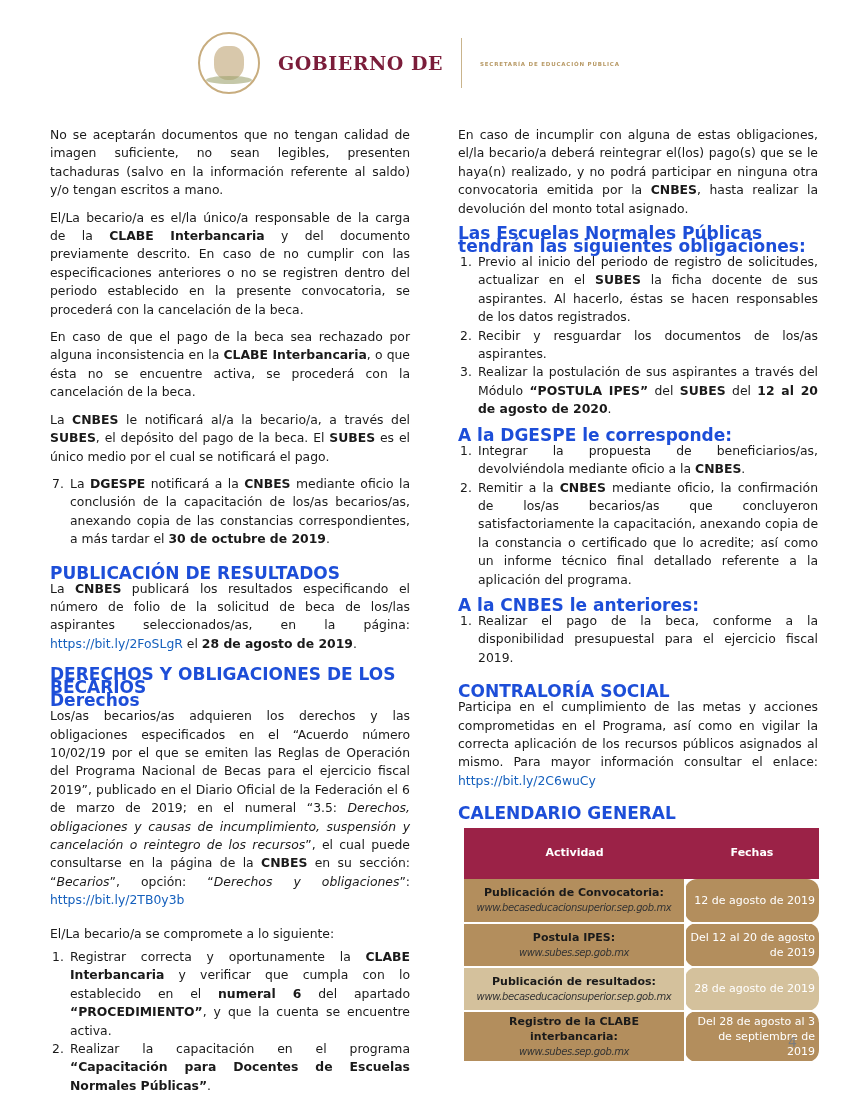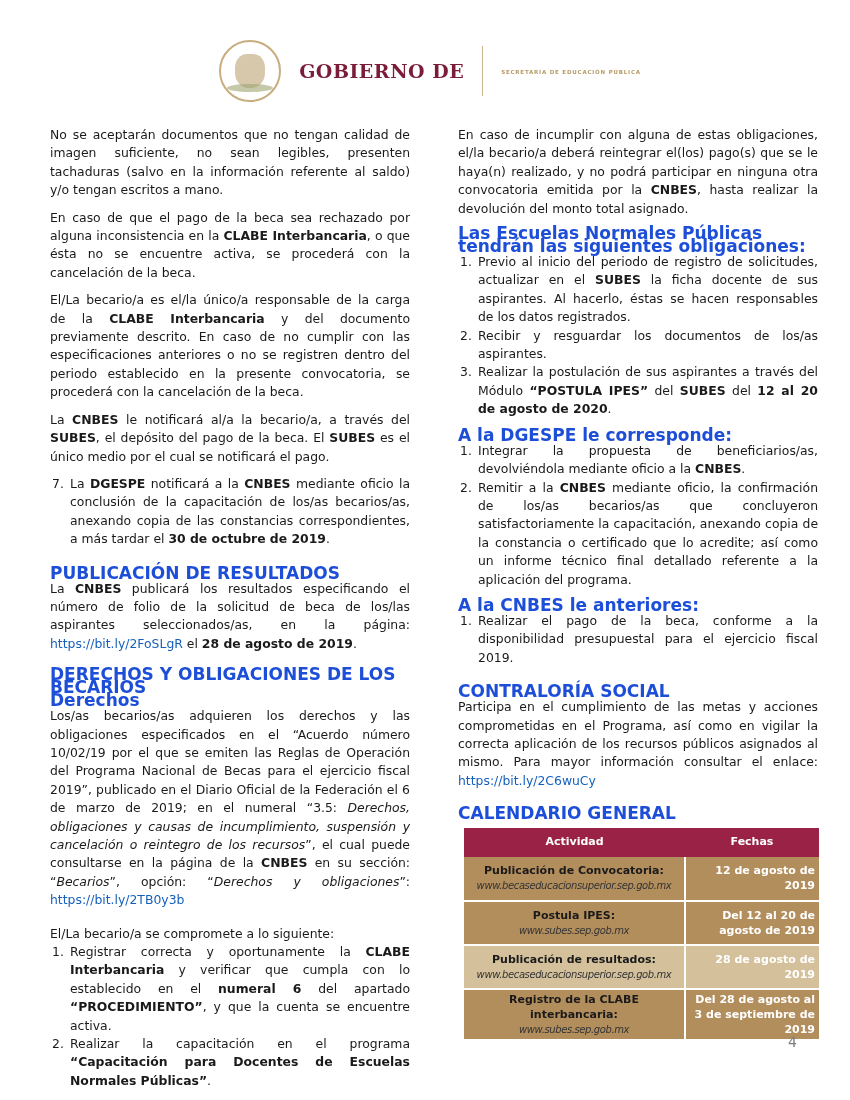--- a/index.html
+++ b/index.html
@@ -1,19 +1,19 @@
 <!DOCTYPE html>
 <html><head>
 <meta charset="utf-8">
 <style>
   * { box-sizing: border-box; margin: 0; padding: 0; }
   html, body { width: 850px; height: 1100px; background: #ffffff; }
   body { font-family: "DejaVu Sans", sans-serif; color: #1a1a1a; position: relative; overflow: hidden; }
 
-  .header { position: absolute; top: 36px; left: 192px; width: 470px; height: 70px; display: flex; align-items: center; justify-content: center; }
+  .header { position: absolute; top: 28px; left: 192px; width: 470px; height: 70px; display: flex; align-items: center; }
   .seal { width: 62px; height: 62px; border-radius: 50%; border: 2px solid #c8ad7f; position: relative; margin-left: 6px; }
   .seal::before { content: ""; position: absolute; left: 14px; top: 12px; width: 30px; height: 34px; border-radius: 40% 40% 45% 45%; background: #b89a66; opacity: .55; }
   .seal::after { content: ""; position: absolute; left: 6px; top: 42px; width: 46px; height: 8px; border-radius: 50%; background: #9fa36f; opacity: .6; }
   .gob { margin-left: 18px; color: #7b1d3a; font-family: "DejaVu Serif", serif; font-weight: bold; line-height: 1; }
   .gob .l1 { font-size: 19px; letter-spacing: .5px; }
   .gob .l2 { font-size: 31px; letter-spacing: 2px; margin-top: 2px; }
   .vsep { width: 1px; height: 50px; background: #c9b48c; margin: 0 18px 0 18px; }
   .edu { color: #7b1d3a; font-family: "DejaVu Serif", serif; font-weight: bold; line-height: 1; }
   .edu .l1 { font-size: 27px; letter-spacing: 1px; }
   .edu .l2 { font-family: "DejaVu Sans", sans-serif; font-size: 5.5px; color: #b89a66; letter-spacing: .8px; margin-top: 4px; }
@@ -26,24 +26,24 @@
   i { font-style: italic; }
   .link { color: #1560bd; }
   .h { color: #1d4ed8; font-weight: bold; font-size: 17px; line-height: 13px; }
   .sp { height: 13px; }
   ol { list-style: none; }
   ol li { position: relative; padding-left: 20px; text-align: justify; }
   ol li .num { position: absolute; left: 2px; top: 0; }
   ol.seven li { padding-left: 20px; }
 
   .cal { margin-top: 8px; width: 355px; margin-left: 6px; border-collapse: collapse; font-size: 11px; }
-  .cal th { background: #9b2247; color: #fff; font-weight: bold; font-size: 11px; height: 16px; padding: 5px; }
+  .cal th { background: #9b2247; color: #fff; font-weight: bold; font-size: 11px; height: 16px; padding: 16px; }
   .cal td { height: 44px; border-bottom: 2px solid #fff; padding: 2px 4px; line-height: 15px; }
   .cal td.act { text-align: center; width: 221px; border-right: 2px solid #fff; }
-  .cal td.date { text-align: right; color: #fff; font-weight: bold; }
+  .cal td.date { text-align: right; color: #fff; font-weight: normal; border-radius: 12px; }
   .cal tr.dark td { background: #b38e5d; }
   .cal tr.light td { background: #d4c19c; }
   .cal .at { font-weight: bold; color: #1a1a1a; display: block; }
   .cal .url { font-style: italic; color: #333; font-size: 10px; letter-spacing: -.4px; display: block; }
 
   .pagenum { position: absolute; left: 788px; top: 1034px; color: #7d7d7d; font-size: 14px; }
 </style>
 </head>
 <body>
 
@@ -53,35 +53,35 @@
     <div class="l1">GOBIERNO DE</div>
   </div>
   <div class="vsep"></div>
   <div class="edu">
     <div class="l2">SECRETARÍA DE EDUCACIÓN PÚBLICA</div>
   </div>
 </div>
 
 <div class="col left">
   <p class="j">No se aceptarán documentos que no tengan calidad de imagen suficiente, no sean legibles, presenten tachaduras (salvo en la información referente al saldo) y/o tengan escritos a mano.</p>
+  <p class="j"><span>El/La becario/a es el/la único/a responsable de la carga de la </span><b>CLABE Interbancaria</b><span> y del documento previamente descrito. En caso de no cumplir con las especificaciones anteriores o no se registren dentro del periodo establecido en la presente convocatoria, se procederá con la cancelación de la beca.</span></p>
   <p class="j"><span>En caso de que el pago de la beca sea rechazado por alguna inconsistencia en la </span><b>CLABE Interbancaria</b><span>, o que ésta no se encuentre activa, se procederá con la cancelación de la beca.</span></p>
-  <p class="j"><span>El/La becario/a es el/la único/a responsable de la carga de la </span><b>CLABE Interbancaria</b><span> y del documento previamente descrito. En caso de no cumplir con las especificaciones anteriores o no se registren dentro del periodo establecido en la presente convocatoria, se procederá con la cancelación de la beca.</span></p>
   <p class="j"><span>La </span><b>CNBES</b><span> le notificará al/a la becario/a, a través del </span><b>SUBES</b><span>, el depósito del pago de la beca. El </span><b>SUBES</b><span> es el único medio por el cual se notificará el pago.</span></p>
   <ol class="seven">
     <li><span class="num">7.</span><span>La </span><b>DGESPE</b><span> notificará a la </span><b>CNBES</b><span> mediante oficio la conclusión de la capacitación de los/as becarios/as, anexando copia de las constancias correspondientes, a más tardar el </span><b>30 de octubre de 2019</b><span>.</span></li>
   </ol>
   <div class="sp" style="height:18px"></div>
   <div class="h">PUBLICACIÓN DE RESULTADOS</div>
   <p class="j"><span>La </span><b>CNBES</b><span> publicará los resultados especificando el número de folio de la solicitud de beca de los/las aspirantes seleccionados/as, en la página: </span><span class="link">https://bit.ly/2FoSLgR</span><span> el </span><b>28 de agosto de 2019</b><span>.</span></p>
   <div class="sp" style="height:6px"></div>
   <div class="h">DERECHOS Y OBLIGACIONES DE LOS BECARIOS</div>
   <div class="h">Derechos</div>
   <p class="j"><span>Los/as becarios/as adquieren los derechos y las obligaciones especificados en el “Acuerdo número 10/02/19 por el que se emiten las Reglas de Operación del Programa Nacional de Becas para el ejercicio fiscal 2019”, publicado en el Diario Oficial de la Federación el 6 de marzo de 2019; en el numeral “3.5: </span><i>Derechos, obligaciones y causas de incumplimiento, suspensión y cancelación o reintegro de los recursos</i><span>”, el cual puede consultarse en la página de la </span><b>CNBES</b><span> en su sección: “</span><i>Becarios</i><span>”, opción: “</span><i>Derechos y obligaciones</i><span>”: </span><span class="link">https://bit.ly/2TB0y3b</span></p>
   <div class="sp" style="height:6px"></div>
-  <p style="">El/La becario/a se compromete a lo siguiente:</p>
+  <p style="margin-bottom:5px">El/La becario/a se compromete a lo siguiente:</p>
   <ol>
     <li><span class="num">1.</span><span>Registrar correcta y oportunamente la </span><b>CLABE Interbancaria</b><span> y verificar que cumpla con lo establecido en el </span><b>numeral 6</b><span> del apartado </span><b>“PROCEDIMIENTO”</b><span>, y que la cuenta se encuentre activa.</span></li>
     <li><span class="num">2.</span><span>Realizar la capacitación en el programa </span><b>“Capacitación para Docentes de Escuelas Normales Públicas”</b><span>.</span></li>
   </ol>
 </div>
 
 <div class="col right">
   <p class="j"><span>En caso de incumplir con alguna de estas obligaciones, el/la becario/a deberá reintegrar el(los) pago(s) que se le haya(n) realizado, y no podrá participar en ninguna otra convocatoria emitida por la </span><b>CNBES</b><span>, hasta realizar la devolución del monto total asignado.</span></p>
   <div class="h">Las Escuelas Normales Públicas tendrán las siguientes obligaciones:</div>
   <ol>

